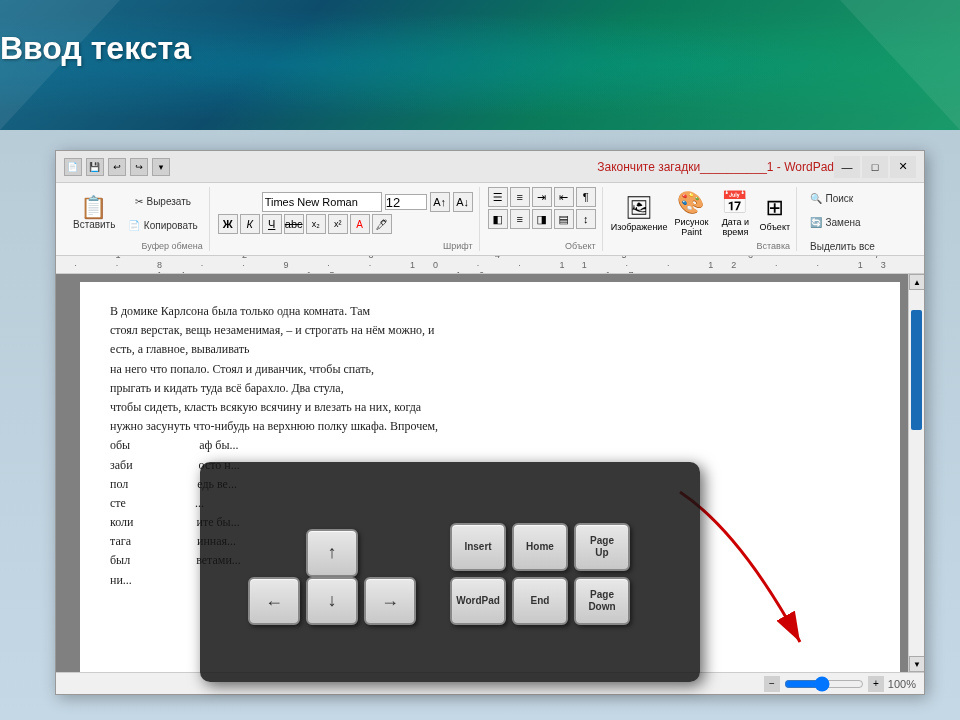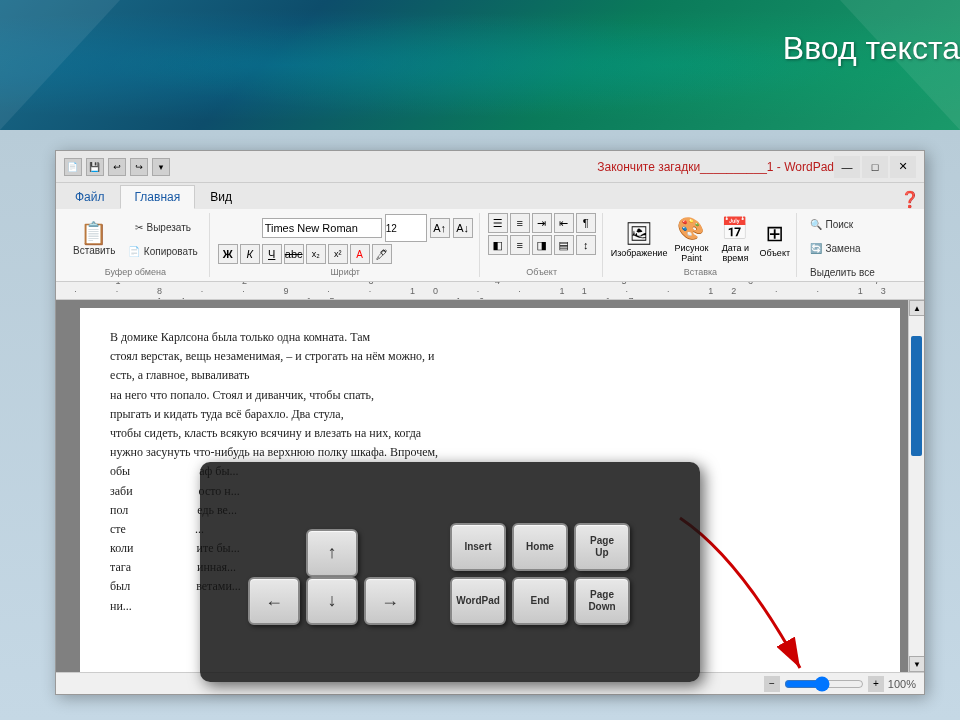--- a/index.html
+++ b/index.html
@@ -41,24 +41,24 @@
       top: 0; right: 0;
       width: 0; height: 0;
       border-right: 120px solid rgba(255,255,255,0.08);
       border-bottom: 130px solid transparent;
     }
 
     
     .page-title {
       position: absolute;
       top: 30px;
-      left: 0; right: 0;
-      text-align: right;
+      left: 0; right: 12px;
+      text-align: left;
       font-size: 32px;
-      font-weight: normal;
+      font-weight: bold;
       color: #fff;
       text-shadow: 1px 1px 3px rgba(0,0,0,0.4);
       z-index: 1;
     }
 
     
     .bg-body {
       position: absolute;
       top: 130px; left: 0; right: 0; bottom: 0;
       background: linear-gradient(180deg, #b8ccd8 0%, #c5d8e5 100%);
@@ -165,21 +165,21 @@
     .ribbon-group:last-child { border-right: none; }
     .ribbon-group-content {
       flex: 1;
       display: flex;
       align-items: center;
       gap: 3px;
     }
     .ribbon-group-label {
       font-size: 9px;
       color: #777;
-      text-align: center;
+      text-align: right;
       padding-top: 2px;
     }
     .ribbon-btn {
       display: flex;
       flex-direction: column;
       align-items: center;
       justify-content: center;
       padding: 2px 4px;
       min-width: 36px;
       height: 52px;
@@ -215,22 +215,22 @@
     }
     .font-select {
       height: 20px;
       font-size: 11px;
       border: 1px solid #aaa;
       background: white;
       padding: 0 2px;
       width: 120px;
     }
     .font-size-select {
-      height: 28px;
-      font-size: 10px;
+      height: 16px;
+      font-size: 13px;
       border: 1px solid #aaa;
       background: white;
       width: 42px;
     }
     .font-btn {
       width: 20px; height: 20px;
       border: 1px solid #aaa;
       background: #f0f0f0;
       font-size: 11px;
       cursor: pointer;
@@ -428,34 +428,20 @@
     </div>
     <div class="title-bar-title">Закончите загадки__________1 - WordPad</div>
     <div class="title-bar-controls">
       <button class="title-btn">—</button>
       <button class="title-btn">□</button>
       <button class="title-btn close">✕</button>
     </div>
   </div>
 
   <div class="ribbon">
-    <div class="ribbon-tabs">
-      <div class="ribbon-tab" style="color:#1a5ba6;">
-        <span>Файл</span>
-      </div>
-      <div class="ribbon-tab active">
-        <span>Главная</span>
-      </div>
-      <div class="ribbon-tab">
-        <span>Вид</span>
-      </div>
-      <div style="flex:1; display:flex; justify-content:flex-end; padding-right:4px; align-items:center;">
-        <span style="font-size:16px; color:#1a5ba6; cursor:pointer;">❓</span>
-      </div>
-    </div>
 
     <div class="ribbon-content">
 
       <div class="ribbon-group" style="min-width:100px;">
         <div class="ribbon-group-content">
           <div class="ribbon-btn" style="font-size:10px;">
             <div class="ribbon-btn-icon">📋</div>
             <span>Вставить</span>
           </div>
           <div style="display:flex;flex-direction:column;gap:2px;">

